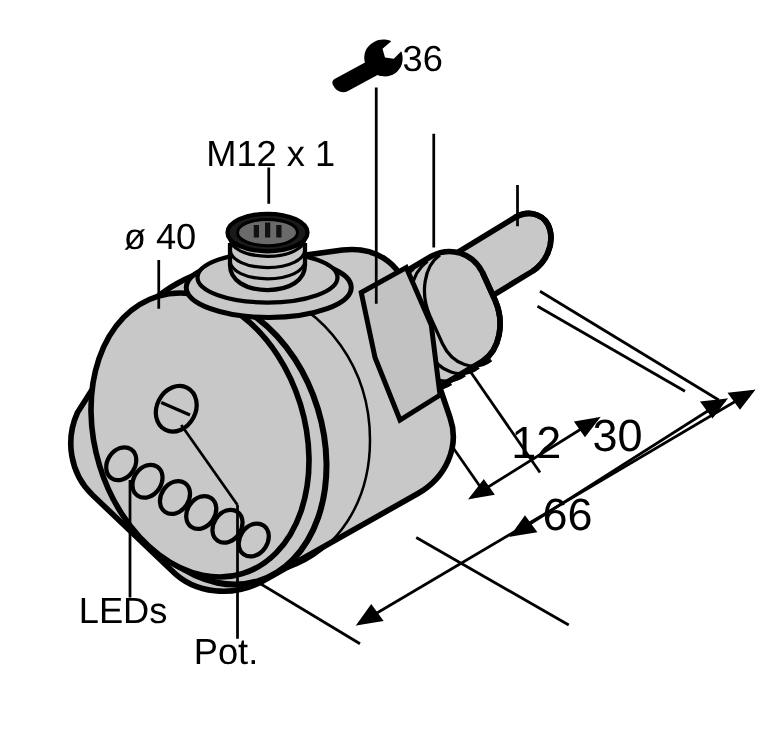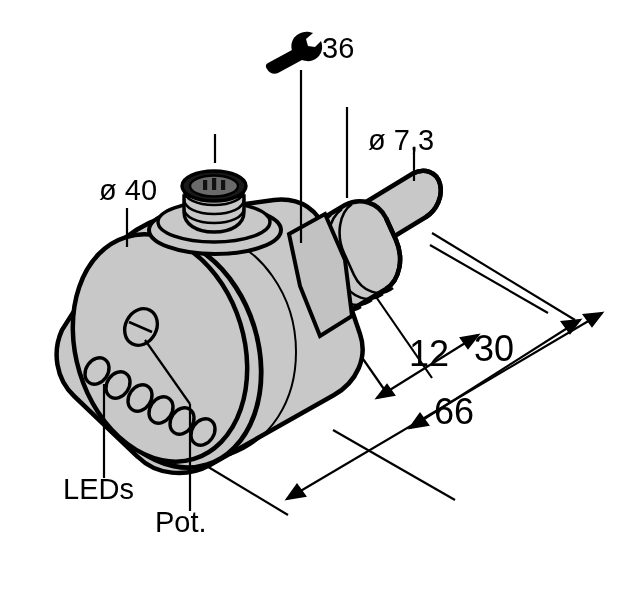--- a/index.html
+++ b/index.html
@@ -172,23 +172,23 @@
     <g>
       <path d="M268,63 L292,50 C292,50 289,41 297,35 C305,29 313,33 313,33
                L306,39 L308,46 L315,47 L321,41 C321,41 325,50 318,57
                C311,64 302,60 302,60 L278,73 C274,75 269,73 267,69 C265,66 266,64 268,63 Z" fill="#000000"></path>
     </g>
 
   </svg>
 
   <div class="lbl lbl-big" style="left:322px; top:34px;">36</div>
 
-
-
-  <div class="lbl lbl-big" style="left:368px; top:126px;">ø 7,3</div>
+  <div class="lbl lbl-big" style="left:165px; top:110px;">M12 x 1</div>
+
+
 
   <div class="lbl lbl-big" style="left:99px; top:176px;">ø 40</div>
 
   <div class="lbl lbl-big" style="left:155px; top:508px;">Pot.</div>
 
   <div class="lbl lbl-big" style="left:63px; top:475px;">LEDs</div>
 
   <div class="lbl lbl-dim" style="left:409px; top:336px;">12</div>
 
   <div class="lbl lbl-dim" style="left:474px; top:331px;">30</div>

